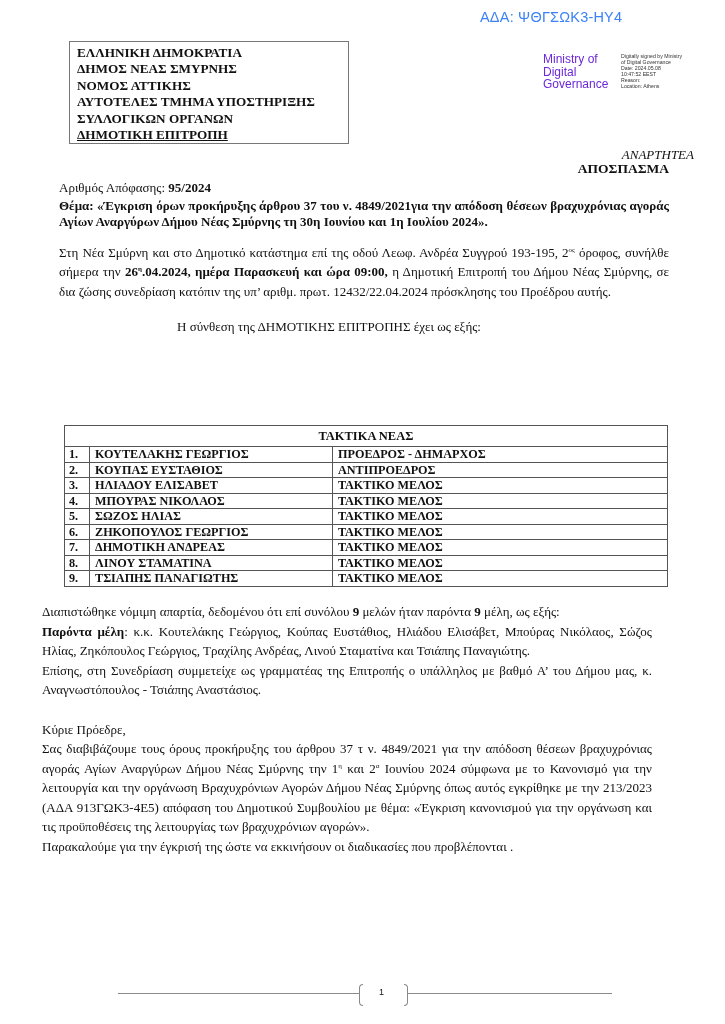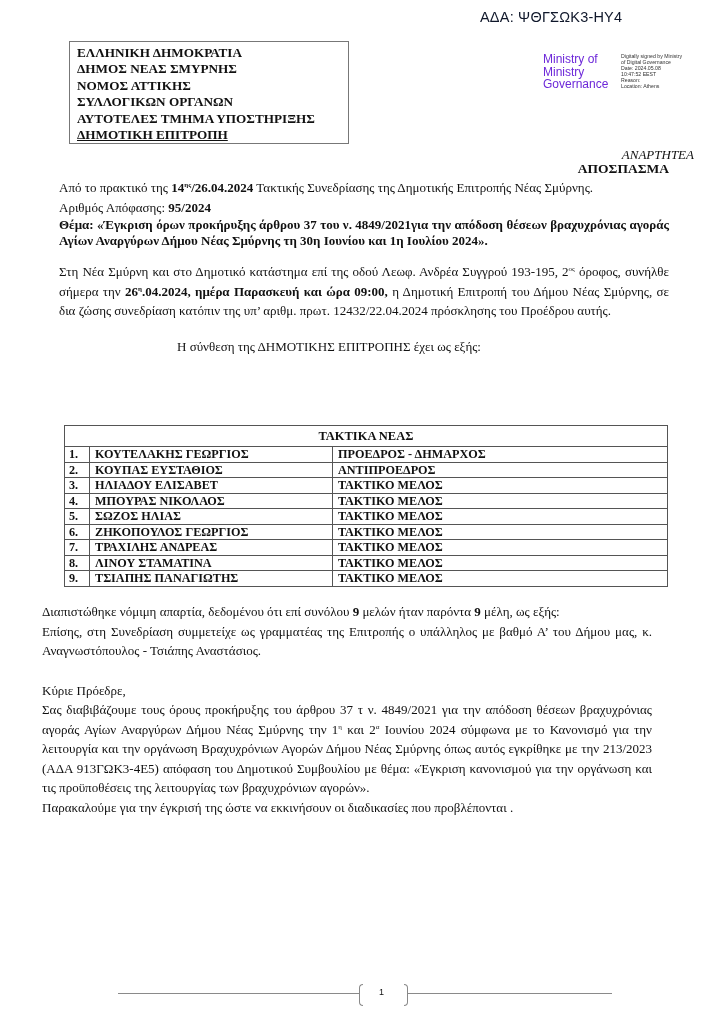--- a/index.html
+++ b/index.html
@@ -1,19 +1,19 @@
 <!DOCTYPE html>
 <html><head>
 <meta charset="utf-8">
 <style>
   html, body { margin: 0; padding: 0; background: #ffffff; }
   body { width: 725px; height: 1024px; position: relative; overflow: hidden;
          font-family: "Liberation Serif", serif; color: #111; }
   .ada { position: absolute; left: 480px; top: 9px; font-family: "Liberation Sans", sans-serif;
-         font-size: 14.5px; letter-spacing: 0.2px; color: #0f172a; }
+         font-size: 14.5px; letter-spacing: 0.2px; color: #3b82f6; }
   .ministry { position: absolute; left: 543px; top: 53px; font-family: "Liberation Sans", sans-serif;
               font-size: 12px; line-height: 12.5px; color: #6d28d9; }
   .sig { position: absolute; left: 621px; top: 53px; font-family: "Liberation Sans", sans-serif;
          font-size: 5.2px; line-height: 6px; color: #333; width: 90px; }
   .header-box { position: absolute; left: 69px; top: 41px; width: 280px; height: 103px;
                 border: 1px solid #777; box-sizing: border-box; padding: 3px 4px 0 7px; }
   .header-box div { font-weight: bold; font-size: 13.2px; line-height: 16.4px; }
   .header-box .ul { text-decoration: underline; }
   .anartitea { position: absolute; right: 31px; top: 147px; font-style: italic; font-size: 13px; }
   .main { position: absolute; left: 59px; top: 159px; width: 610px; font-size: 13px; }
@@ -37,46 +37,45 @@
   .footer .br.r { left: 286px; border-left: none; border-radius: 0 4px 4px 0; }
   .footer .num { position: absolute; left: 261px; top: 3px; font-family: "Liberation Sans", sans-serif; font-size: 9px; }
 </style>
 </head>
 <body>
 
 <div class="ada">ΑΔΑ: ΨΘΓΣΩΚ3-ΗΥ4</div>
 
 <div class="ministry">
   <div>Ministry of</div>
-  <div>Ministry</div>
+  <div>Digital</div>
   <div>Governance</div>
 </div>
 <div class="sig">
   <div>Digitally signed by Ministry</div>
   <div>of Digital Governance</div>
   <div>Date: 2024.05.08</div>
   <div>10:47:52 EEST</div>
   <div>Reason:</div>
   <div>Location: Athens</div>
 </div>
 
 <div class="header-box">
   <div>ΕΛΛΗΝΙΚΗ ΔΗΜΟΚΡΑΤΙΑ</div>
   <div>ΔΗΜΟΣ ΝΕΑΣ ΣΜΥΡΝΗΣ</div>
   <div>ΝΟΜΟΣ ΑΤΤΙΚΗΣ</div>
+  <div>ΑΥΤΟΤΕΛΕΣ ΤΜΗΜΑ ΥΠΟΣΤΗΡΙΞΗΣ</div>
   <div>ΣΥΛΛΟΓΙΚΩΝ ΟΡΓΑΝΩΝ</div>
-  <div>ΑΥΤΟΤΕΛΕΣ ΤΜΗΜΑ ΥΠΟΣΤΗΡΙΞΗΣ</div>
   <div class="ul">ΔΗΜΟΤΙΚΗ ΕΠΙΤΡΟΠΗ</div>
 </div>
 
 <div class="anartitea">ΑΝΑΡΤΗΤΕΑ</div>
 
 <div class="main">
   <div class="center">ΑΠΟΣΠΑΣΜΑ</div>
-  <p class="p"><span>Από το πρακτικό της </span><span class="b"><span>14</span><sup>ης</sup><span>/26.04.2024</span></span><span> Τακτικής Συνεδρίασης της Δημοτικής Επιτροπής Νέας Σμύρνης.</span></p>
   <p class="p"><span>Αριθμός Απόφασης: </span><span class="b">95/2024</span></p>
   <p class="p b" style="line-height:16px;">Θέμα: «Έγκριση όρων προκήρυξης άρθρου 37 του ν. 4849/2021για την απόδοση θέσεων βραχυχρόνιας αγοράς  Αγίων Αναργύρων  Δήμου Νέας Σμύρνης τη 30η Ιουνίου  και 1η  Ιουλίου 2024».</p>
   <div class="gap"></div>
   <p class="p"><span> Στη Νέα Σμύρνη και στο Δημοτικό κατάστημα επί της οδού Λεωφ. Ανδρέα Συγγρού 193-195, 2</span><sup>ος</sup><span> όροφος, συνήλθε σήμερα την </span><span class="b"><span>26</span><sup>η</sup><span>.04.2024, ημέρα Παρασκευή και ώρα 09:00,</span></span><span> η Δημοτική Επιτροπή του Δήμου Νέας Σμύρνης, σε δια ζώσης συνεδρίαση κατόπιν της υπ’ αριθμ. πρωτ. 12432/22.04.2024 πρόσκλησης του Προέδρου αυτής.</span></p>
   <div class="gap" style="height:10px"></div>
   <div class="composition">Η σύνθεση της ΔΗΜΟΤΙΚΗΣ ΕΠΙΤΡΟΠΗΣ έχει ως εξής:</div>
 </div>
 
 <table class="members">
   <tbody>
@@ -108,38 +107,39 @@
         <td class="name">ΣΩΖΟΣ ΗΛΙΑΣ</td>
         <td>ΤΑΚΤΙΚΟ ΜΕΛΟΣ</td>
       </tr>
   <tr>
         <td class="num">6.</td>
         <td class="name">ΖΗΚΟΠΟΥΛΟΣ ΓΕΩΡΓΙΟΣ</td>
         <td>ΤΑΚΤΙΚΟ ΜΕΛΟΣ</td>
       </tr>
   <tr>
         <td class="num">7.</td>
-        <td class="name">ΤΡΑΧΙΛΗΣ ΑΝΔΡΕΑΣ</td>
+        <td class="name">ΔΗΜΟΤΙΚΗ ΑΝΔΡΕΑΣ</td>
         <td>ΤΑΚΤΙΚΟ ΜΕΛΟΣ</td>
       </tr>
   <tr>
         <td class="num">8.</td>
         <td class="name">ΛΙΝΟΥ ΣΤΑΜΑΤΙΝΑ</td>
         <td>ΤΑΚΤΙΚΟ ΜΕΛΟΣ</td>
       </tr>
   <tr>
         <td class="num">9.</td>
         <td class="name">ΤΣΙΑΠΗΣ ΠΑΝΑΓΙΩΤΗΣ</td>
         <td>ΤΑΚΤΙΚΟ ΜΕΛΟΣ</td>
       </tr>
 </tbody>
   </table>
 
 <div class="lower">
   <p class="p"><span>Διαπιστώθηκε νόμιμη απαρτία, δεδομένου ότι επί συνόλου </span><span class="b">9</span><span> μελών ήταν παρόντα </span><span class="b">9</span><span> μέλη, ως εξής:</span></p>
+  <p class="p"><span class="b">Παρόντα μέλη</span><span>: κ.κ. Κουτελάκης Γεώργιος, Κούπας Ευστάθιος, Ηλιάδου Ελισάβετ, Μπούρας Νικόλαος, Σώζος Ηλίας, Ζηκόπουλος Γεώργιος, Τραχίλης Ανδρέας, Λινού Σταματίνα και Τσιάπης Παναγιώτης.</span></p>
   <p class="p">Επίσης, στη Συνεδρίαση συμμετείχε ως γραμματέας της Επιτροπής ο υπάλληλος με βαθμό Α’ του Δήμου μας, κ. Αναγνωστόπουλος - Τσιάπης Αναστάσιος.</p>
   <div class="gap" style="height:20px"></div>
   <p class="p">Κύριε Πρόεδρε,</p>
   <p class="p"><span>Σας διαβιβάζουμε τους όρους προκήρυξης του άρθρου 37 τ ν. 4849/2021 για την απόδοση θέσεων βραχυχρόνιας αγοράς Αγίων Αναργύρων Δήμου Νέας Σμύρνης την 1</span><sup>η</sup><span> και 2</span><sup>α</sup><span> Ιουνίου 2024 σύμφωνα με το Κανονισμό για την λειτουργία και την οργάνωση Βραχυχρόνιων Αγορών Δήμου Νέας Σμύρνης όπως αυτός εγκρίθηκε με την 213/2023 (ΑΔΑ 913ΓΩΚ3-4Ε5) απόφαση του Δημοτικού Συμβουλίου με θέμα: «Έγκριση κανονισμού για την οργάνωση και τις προϋποθέσεις της λειτουργίας των βραχυχρόνιων αγορών».</span></p>
   <p class="p">Παρακαλούμε για την έγκρισή της ώστε να εκκινήσουν οι διαδικασίες που προβλέπονται .</p>
 </div>
 
 <div class="footer">
   <div class="line" style="left:0;width:241px;"></div>
   <div class="br l"></div>

